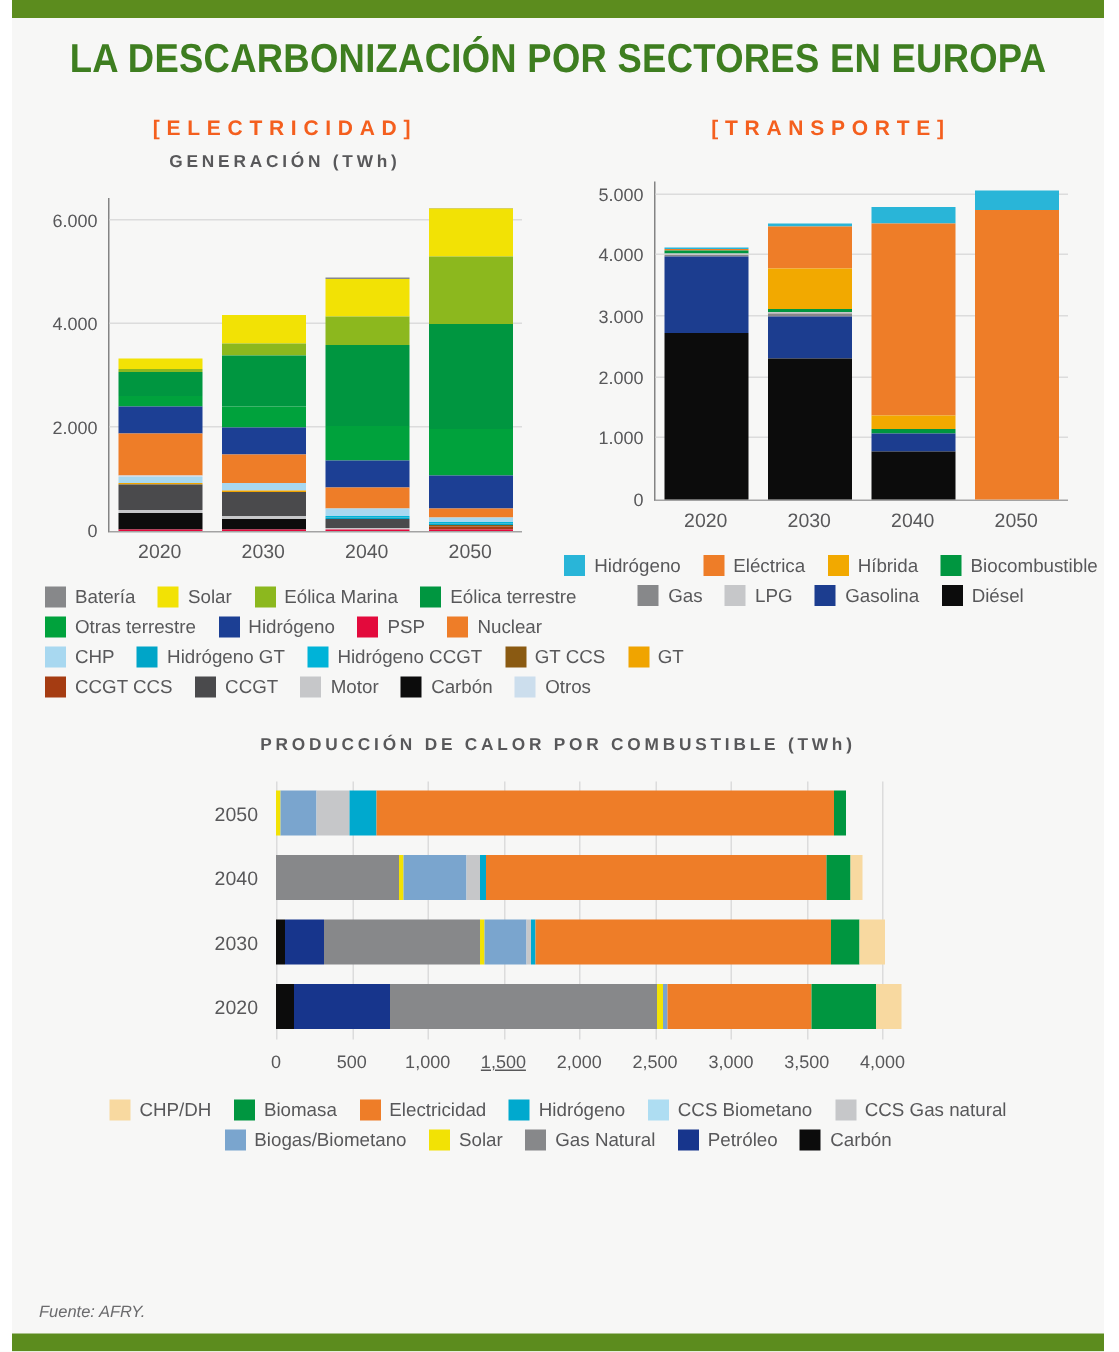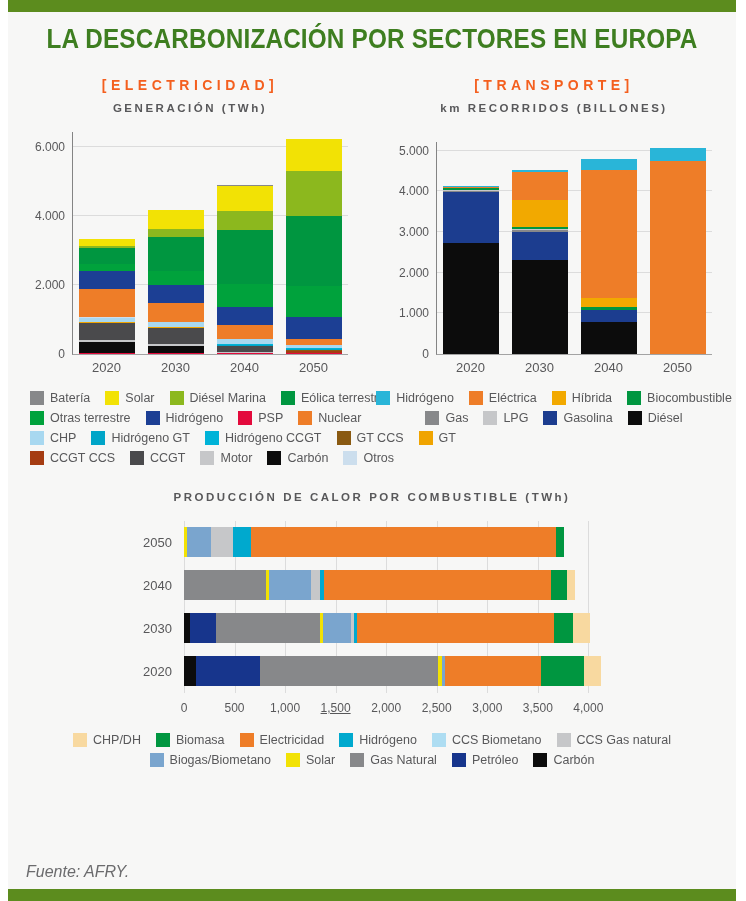--- a/index.html
+++ b/index.html
@@ -47,21 +47,21 @@
 
   
   .legend{margin-top:16px;}
   .leg-row{display:flex;justify-content:center;flex-wrap:nowrap;margin-bottom:6px;}
   .legend.left .leg-row{justify-content:flex-start;padding-left:8px;}
   .leg-item{display:flex;align-items:center;margin-right:15px;}
   .leg-item:last-child{margin-right:0;}
   .swatch{width:14px;height:14px;margin-right:6px;flex:0 0 auto;}
   .leg-label{font-size:12.5px;color:#58585a;white-space:nowrap;}
 
-  .source{position:absolute;left:18px;bottom:20px;font-size:16px;font-style:italic;color:#6b6b6d;}
+  .source{position:absolute;left:18px;bottom:20px;font-size:11px;font-style:italic;color:#6b6b6d;}
 </style>
 </head>
 <body>
 
 <div class="card">
   <div class="greenbar top"></div>
 
   <header>
     <h1>LA DESCARBONIZACIÓN POR SECTORES EN EUROPA</h1>
   </header>
@@ -154,21 +154,21 @@
               <div class="leg-item">
                 <span class="swatch" style="background: rgb(135, 136, 138);"></span>
                 <span class="leg-label">Batería</span>
               </div>
               <div class="leg-item">
                 <span class="swatch" style="background: rgb(242, 226, 5);"></span>
                 <span class="leg-label">Solar</span>
               </div>
               <div class="leg-item">
                 <span class="swatch" style="background: rgb(140, 184, 30);"></span>
-                <span class="leg-label">Diésel Marina</span>
+                <span class="leg-label">Eólica Marina</span>
               </div>
               <div class="leg-item">
                 <span class="swatch" style="background: rgb(0, 150, 64);"></span>
                 <span class="leg-label">Eólica terrestre</span>
               </div>
             </div>
             <div class="leg-row">
               <div class="leg-item">
                 <span class="swatch" style="background: rgb(0, 162, 60);"></span>
                 <span class="leg-label">Otras terrestre</span>
@@ -228,21 +228,20 @@
               <div class="leg-item">
                 <span class="swatch" style="background: rgb(204, 222, 237);"></span>
                 <span class="leg-label">Otros</span>
               </div>
             </div>
           </div>
       </section>
 
       <section class="chart-col">
         <h2 class="sec-title">[TRANSPORTE]</h2>
-        <div class="sec-sub">km RECORRIDOS (BILLONES)</div>
         <div class="vchart lower">
             <div class="vplot" style="height: 212px;">
               <span class="ytick" style="bottom: -7px;">0</span>
               <div class="grid" style="bottom: 40.6769px;"></div>
               <span class="ytick" style="bottom: 33.6769px;">1.000</span>
               <div class="grid" style="bottom: 81.3539px;"></div>
               <span class="ytick" style="bottom: 74.3539px;">2.000</span>
               <div class="grid" style="bottom: 122.031px;"></div>
               <span class="ytick" style="bottom: 115.031px;">3.000</span>
               <div class="grid" style="bottom: 162.708px;"></div>

